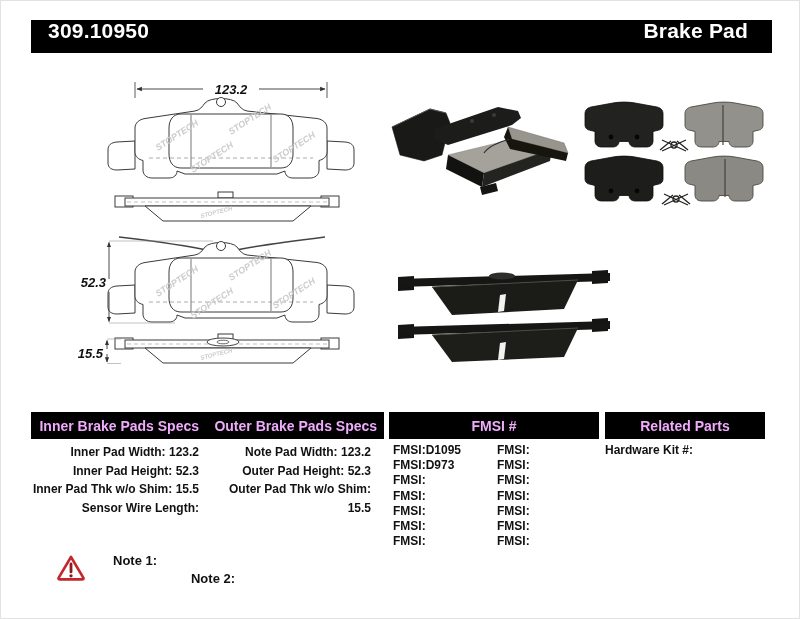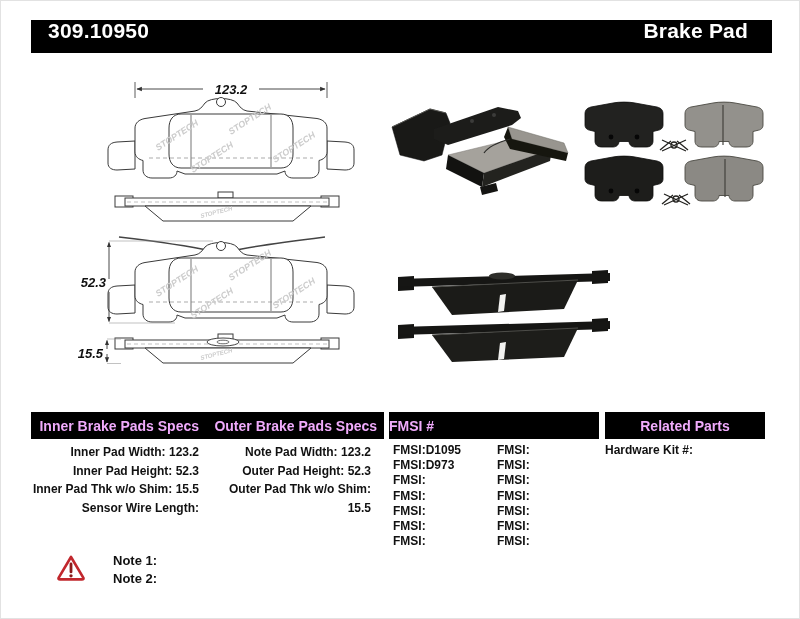--- a/index.html
+++ b/index.html
@@ -11,36 +11,36 @@
   .topbar{left:30px;top:19px;width:741px;height:33px;background:#000;color:#fff;
           display:flex;align-items:center;justify-content:space-between;
           padding:0 24px 12px 17px;box-sizing:border-box;}
   .topbar .pn,.topbar .pt{font-size:21px;font-weight:bold;letter-spacing:.2px;}
 
   
   .bar{background:#000;color:#f0abfc;height:27px;display:flex;align-items:center;
        font-weight:bold;font-size:14px;}
   #bar-specs{left:30px;top:411px;width:353px;}
   #bar-specs span{flex:1;text-align:center;}
-  #bar-fmsi{left:388px;top:411px;width:210px;}
+  #bar-fmsi{left:388px;top:411px;width:210px;justify-content:center;}
   #bar-rel{left:604px;top:411px;width:160px;justify-content:center;}
 
   
   .speccol{top:442px;width:168px;text-align:right;font-size:12px;font-weight:bold;
            color:#111;line-height:18.5px;}
   #inner-col{left:30px;} #outer-col{left:202px;}
   .fmsicol{top:442px;width:100px;text-align:left;font-size:12px;font-weight:bold;
            color:#111;line-height:15.2px;}
   #fmsi-col1{left:392px;} #fmsi-col2{left:496px;}
   #rel-col{left:604px;top:442px;width:170px;font-size:12px;font-weight:bold;color:#111;}
   .fmsi-row .val{}
 
   
   .note-text{left:112px;width:200px;font-size:13px;font-weight:bold;color:#111;line-height:18px;}
-  #note1{top:551px;} #note2{top:569px;}
+  #note1{top:551px;} #note2{top:569px;text-align:center;}
   #warn{left:56px;top:553px;}
 
   svg text.wm{fill:#cccccc;font-weight:bold;font-style:italic;}
   svg text.dim{fill:#111;font-weight:bold;font-style:italic;font-size:13px;}
 </style>
 </head>
 <body>
 
 <div class="page">
 

